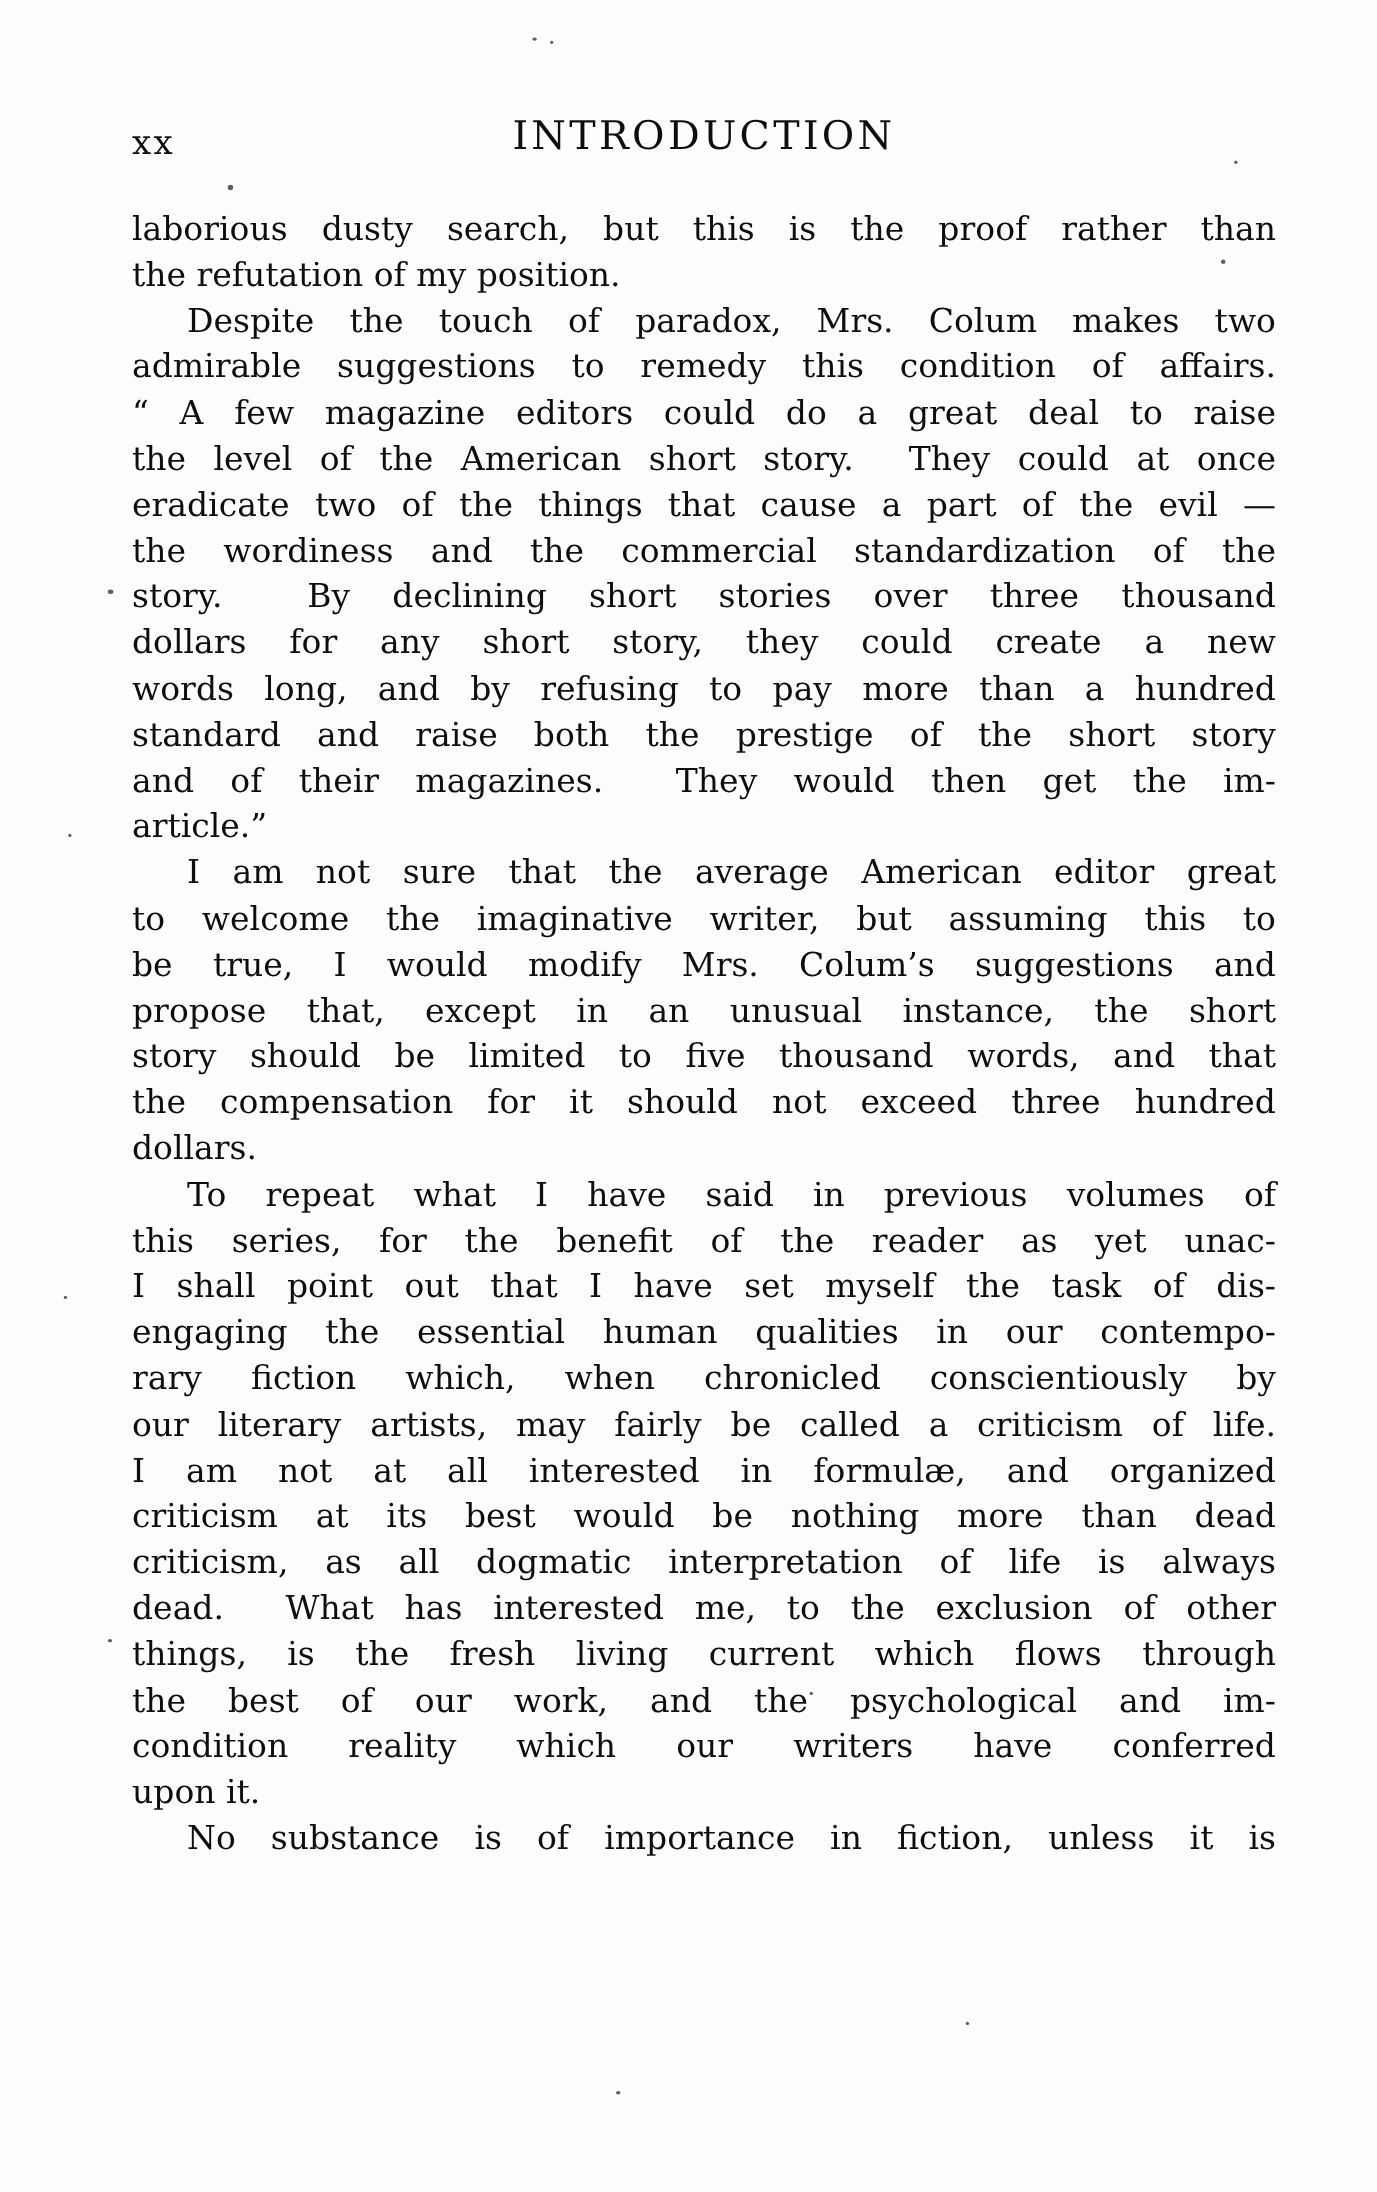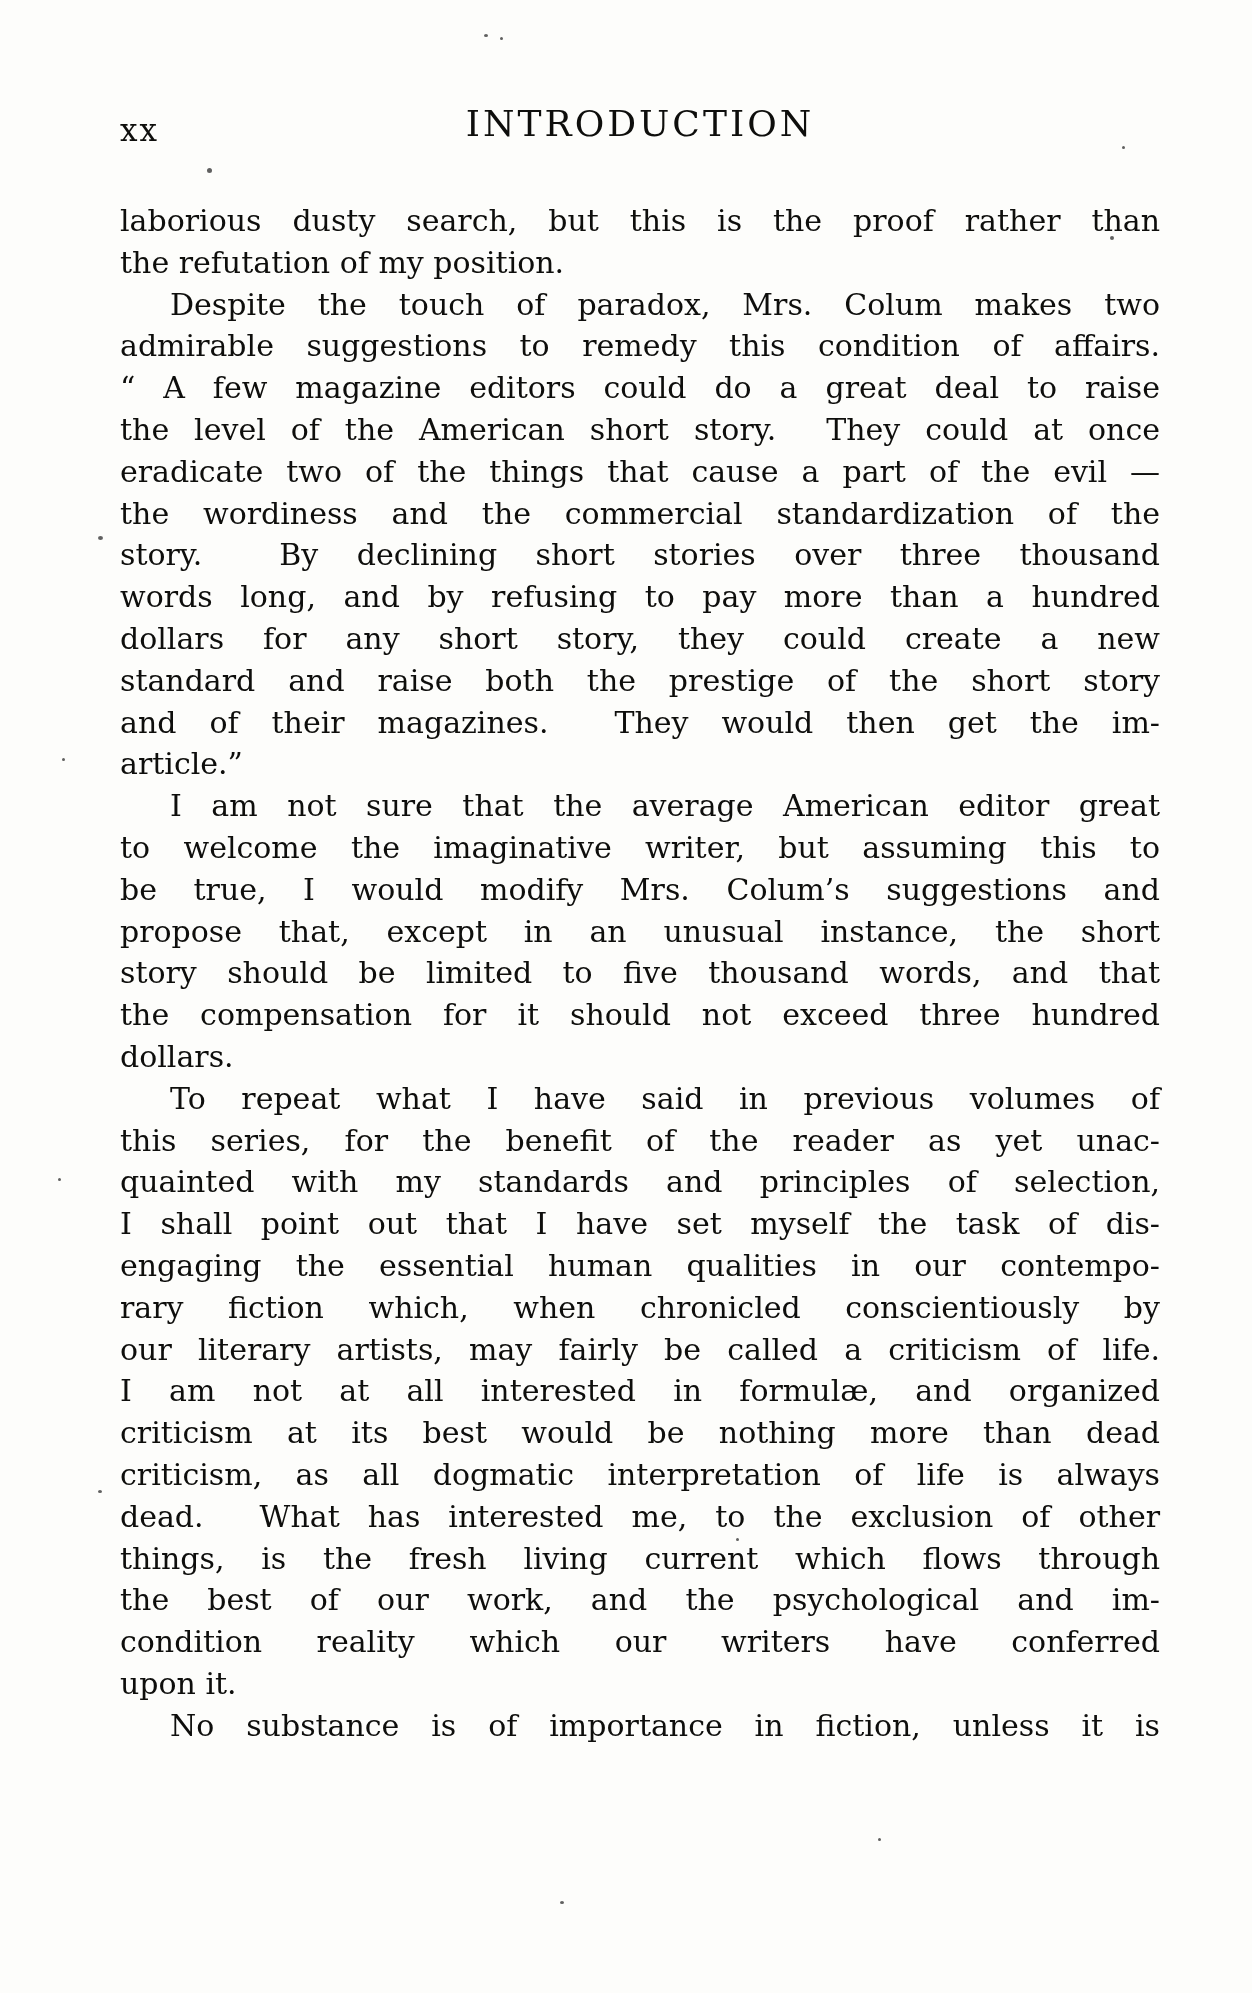--- a/index.html
+++ b/index.html
@@ -29,21 +29,21 @@
   }
   .page-title {
     text-align: center;
     font-size: 36px;
     letter-spacing: 3px;
     line-height: 56px;
     white-space: nowrap;
   }
   .text-block {
     position: absolute;
-    left: 120px; top: 200px;
+    left: 120px; top: 188px;
     width: 1040px;
   }
   .line {
     height: 41.8px;
     line-height: 41.8px;
     font-size: 30px;
     text-align: justify;
     text-align-last: justify;
     -moz-text-align-last: justify;
   }
@@ -73,35 +73,34 @@
   <div class="text-block">
       <div class="line">laborious dusty search, but this is the proof rather than</div>
       <div class="line last">the refutation of my position.</div>
       <div class="line indent">Despite the touch of paradox, Mrs. Colum makes two</div>
       <div class="line">admirable suggestions to remedy this condition of affairs.</div>
       <div class="line">“ A few magazine editors could do a great deal to raise</div>
       <div class="line">the level of the American short story.&nbsp; They could at once</div>
       <div class="line">eradicate two of the things that cause a part of the evil —</div>
       <div class="line">the wordiness and the commercial standardization of the</div>
       <div class="line">story.&nbsp; By declining short stories over three thousand</div>
+      <div class="line">dollars for any short story, they could create a new</div>
       <div class="line">words long, and by refusing to pay more than a hundred</div>
-      <div class="line">dollars for any short story, they could create a new</div>
       <div class="line">standard and raise both the prestige of the short story</div>
       <div class="line">and of their magazines.&nbsp; They would then get the im-</div>
       <div class="line last">article.”</div>
       <div class="line indent">I am not sure that the average American editor great</div>
       <div class="line">to welcome the imaginative writer, but assuming this to</div>
       <div class="line">be true, I would modify Mrs. Colum’s suggestions and</div>
       <div class="line">propose that, except in an unusual instance, the short</div>
       <div class="line">story should be limited to five thousand words, and that</div>
       <div class="line">the compensation for it should not exceed three hundred</div>
       <div class="line last">dollars.</div>
       <div class="line indent">To repeat what I have said in previous volumes of</div>
       <div class="line">this series, for the benefit of the reader as yet unac-</div>
-      <div class="line">quainted with my standards and principles of selection,</div>
       <div class="line">I shall point out that I have set myself the task of dis-</div>
       <div class="line">engaging the essential human qualities in our contempo-</div>
       <div class="line">rary fiction which, when chronicled conscientiously by</div>
       <div class="line">our literary artists, may fairly be called a criticism of life.</div>
       <div class="line">I am not at all interested in formulæ, and organized</div>
       <div class="line">criticism at its best would be nothing more than dead</div>
       <div class="line">criticism, as all dogmatic interpretation of life is always</div>
       <div class="line">dead.&nbsp; What has interested me, to the exclusion of other</div>
       <div class="line">things, is the fresh living current which flows through</div>
       <div class="line">the best of our work, and the psychological and im-</div>

